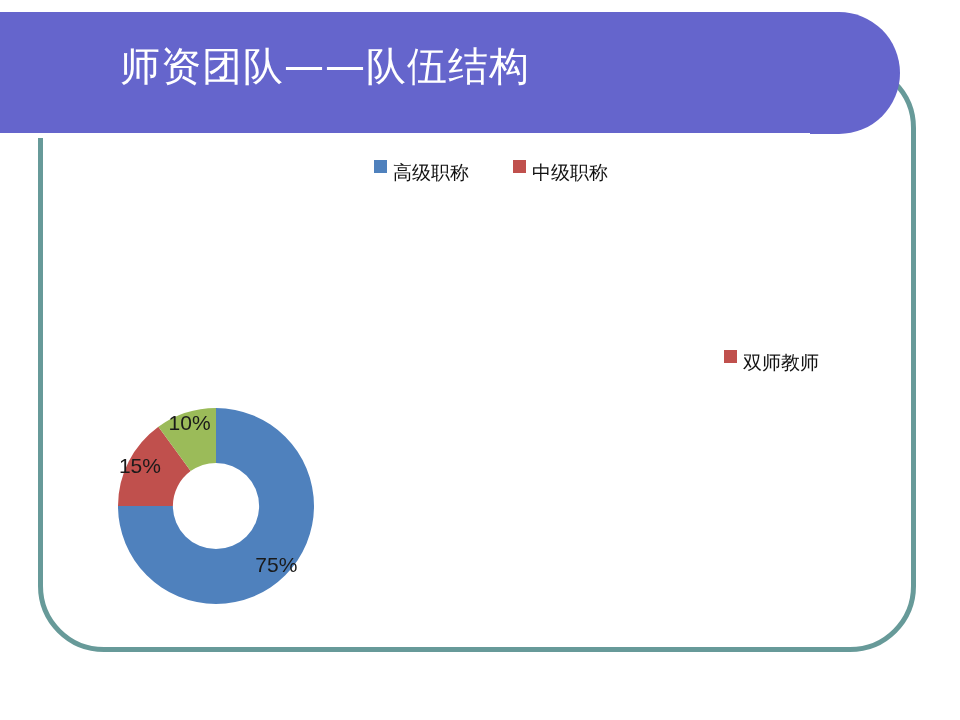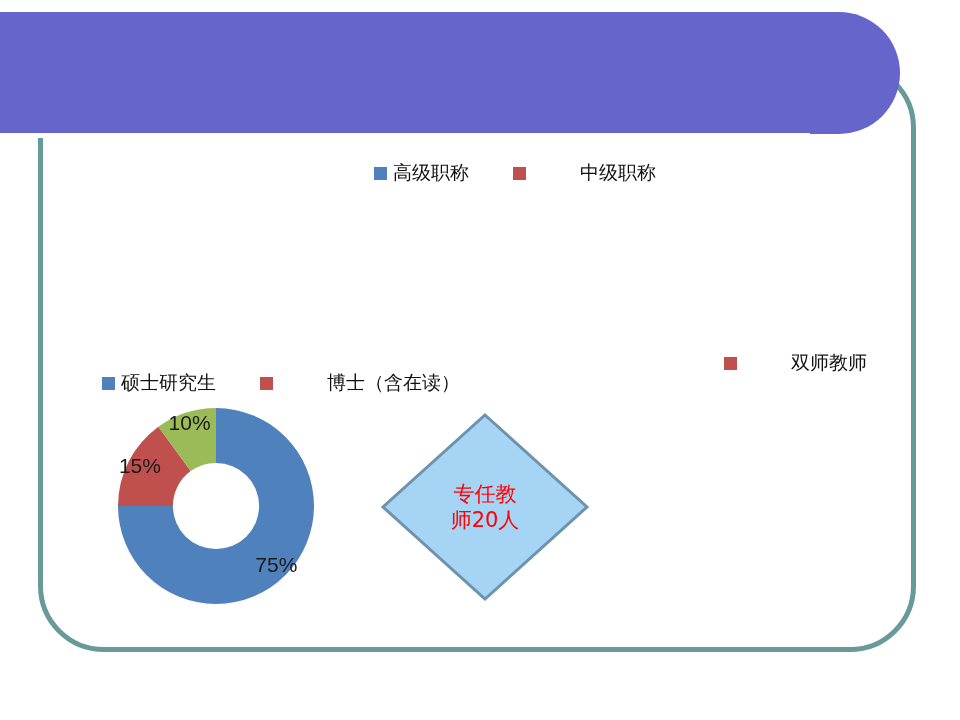--- a/index.html
+++ b/index.html
@@ -68,25 +68,25 @@
     position: absolute;
     display: flex;
     align-items: center;
     white-space: nowrap;
     font-size: 19px;
     color: #111111;
     font-family: "DejaVu Sans", "Liberation Sans", sans-serif;
   }
   .legend-item {
     display: flex;
-    align-items: center;
+    align-items: flex-start;
     margin-right: 20px;
     padding-left: 24px;
   }
-  .legend-item:last-child { margin-right: 0; gap: 48px; }
+  .legend-item:last-child { margin-right: 0; }
   .swatch {
     width: 13px;
     height: 13px;
     margin-right: 6px;
     display: inline-block;
     flex: 0 0 auto;
   }
   #legend-title { left: 350px; top: 160px; }
   #legend-degree { left: 78px;  top: 370px; }
   #legend-dual  { left: 700px;  top: 350px; }
@@ -138,42 +138,33 @@
 </head>
 <body>
 
 <div id="slide">
 
   <div id="content-frame"></div>
 
   <div id="title-banner">
     <div id="title-rule"></div>
   </div>
+  <div id="slide-title">师资团队——队伍结构</div>
 
   <div id="legend-title" class="legend">
     <span class="legend-item">
       <span class="swatch" style="background: rgb(79, 129, 189);"></span>
       <span>高级职称</span>
     </span>
     <span class="legend-item">
       <span class="swatch" style="background: rgb(192, 80, 77);"></span>
       <span>中级职称</span>
     </span>
   </div>
 
-  <div id="legend-degree" class="legend">
-    <span class="legend-item">
-      <span class="swatch" style="background: rgb(79, 129, 189);"></span>
-      <span>硕士研究生</span>
-    </span>
-    <span class="legend-item">
-      <span class="swatch" style="background: rgb(192, 80, 77);"></span>
-      <span>博士（含在读）</span>
-    </span>
-  </div>
 
   <div id="legend-dual" class="legend">
     <span class="legend-item">
       <span class="swatch" style="background: rgb(192, 80, 77);"></span>
       <span>双师教师</span>
     </span>
   </div>
 
 
   <div id="donut-degree" class="donut-wrap">
@@ -181,23 +172,14 @@
         <path d="M 98 0 A 98 98 0 1 1 0 98.00000000000001 L 54.88 98.00000000000001 A 43.12 43.12 0 1 0 98 54.88 Z" fill="#4F81BD"></path>
         <text class="slice-label" x="158.37107992143257" y="158.37107992143257">75%</text>
         <path d="M 0 98.00000000000001 A 98 98 0 0 1 40.39704527533761 18.71633455125516 L 72.65469992114855 63.11518720255227 A 43.12 43.12 0 0 0 54.88 98.00000000000001 Z" fill="#C0504D"></path>
         <text class="slice-label" x="21.9280013804552" y="59.23938070943688">15%</text>
         <path d="M 40.39704527533761 18.71633455125516 A 98 98 0 0 1 97.99999999999997 0 L 97.99999999999999 54.88 A 43.12 43.12 0 0 0 72.65469992114855 63.11518720255227 Z" fill="#9BBB59"></path>
         <text class="slice-label" x="71.61687066105347" y="16.801077174358895">10%</text>
       </svg>
     </div>
 
 
-  <div id="center-diamond">
-    <svg width="210" height="190" viewBox="0 0 210 190">
-      <polygon points="105,3 207,95 105,187 3,95" fill="#A6D4F5" stroke="#6E93AD" stroke-width="3"></polygon>
-    </svg>
-    <div id="diamond-text">
-      <span>专任教</span>
-      <span>师20人</span>
-    </div>
-  </div>
 
 </div>
 
 </body></html>

